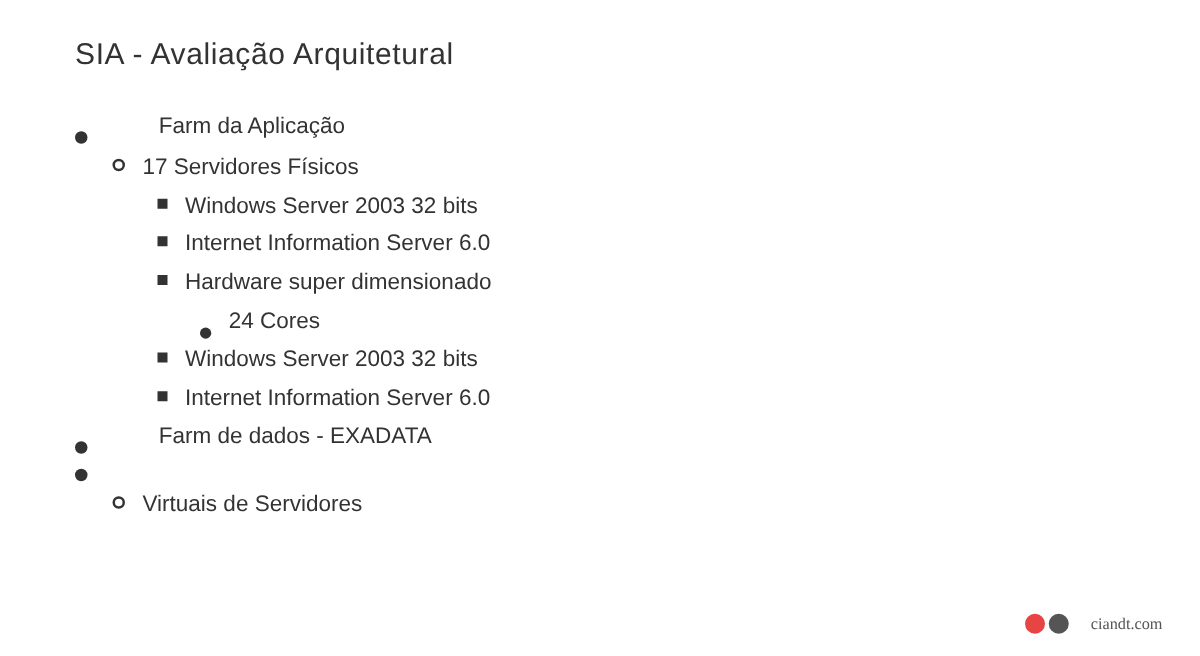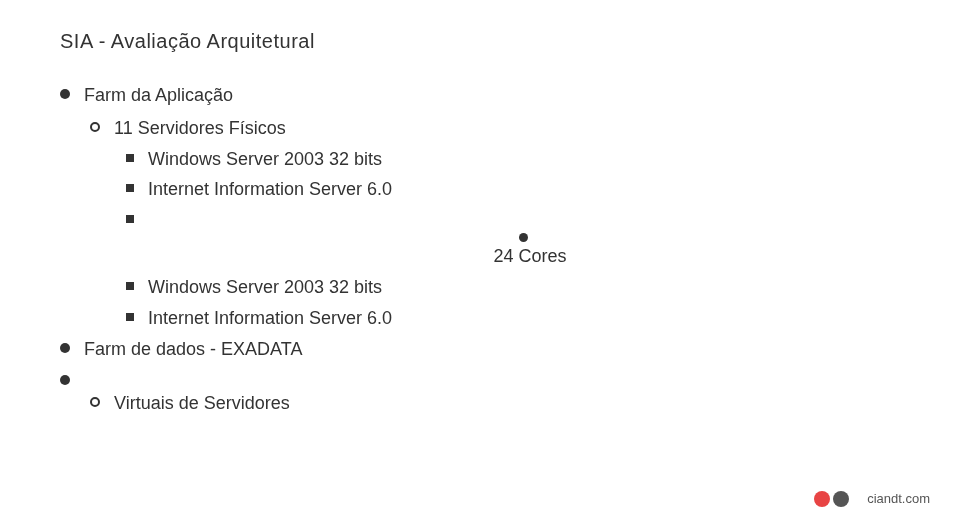--- a/index.html
+++ b/index.html
@@ -18,38 +18,39 @@
     }
 
     .page {
       width: 960px;
       height: 525px;
       padding: 30px 60px 30px 60px;
       position: relative;
     }
 
     .title {
-      font-size: 20px;
+      font-size: 24px;
       font-weight: 400;
       color: #333333;
       margin-bottom: 28px;
       letter-spacing: 0.5px;
     }
 
     .content {
       font-size: 18px;
       color: #333333;
       line-height: 1.6;
     }
 
     
     .l1 {
       display: flex;
-      align-items: flex-start;
+      align-items: flex-end;
       margin-bottom: 4px;
+      gap: 43px;
     }
 
     .l1-bullet {
       width: 10px;
       height: 10px;
       background: #333;
       border-radius: 50%;
       margin-top: 8px;
       margin-right: 14px;
       flex-shrink: 0;
@@ -88,24 +89,23 @@
       height: 8px;
       background: #333;
       margin-top: 9px;
       margin-right: 14px;
       flex-shrink: 0;
     }
 
     
     .l4 {
       display: flex;
-      align-items: center;
+      align-items: flex-end;
       margin-left: 100px;
       margin-bottom: 2px;
-      flex-direction: column;
     }
 
     .l4-bullet {
       width: 9px;
       height: 9px;
       background: #333;
       border-radius: 50%;
       margin-top: 8px;
       margin-right: 14px;
       flex-shrink: 0;
@@ -116,20 +116,21 @@
       color: #333333;
     }
 
     .logo-area {
       position: absolute;
       bottom: 18px;
       right: 30px;
       display: flex;
       align-items: flex-start;
       gap: 18px;
+      font-family: Liberation Serif, serif;
     }
 
     .logo-circles {
       display: flex;
       gap: 3px;
     }
 
     .logo-circle-red {
       width: 16px;
       height: 16px;
@@ -158,35 +159,36 @@
 
   <div class="content">
 
     <div class="l1">
       <div class="l1-bullet"></div>
       <span class="text">Farm da Aplicação</span>
     </div>
 
     <div class="l2">
       <div class="l2-bullet"></div>
-      <span class="text">11 Servidores Físicos</span>
+      <span class="text">17 Servidores Físicos</span>
     </div>
 
     <div class="l3">
       <div class="l3-bullet"></div>
       <span class="text">Windows Server 2003 32 bits</span>
     </div>
 
     <div class="l3">
       <div class="l3-bullet"></div>
       <span class="text">Internet Information Server 6.0</span>
     </div>
 
     <div class="l3">
       <div class="l3-bullet"></div>
+      <span class="text">Hardware super dimensionado</span>
     </div>
 
     <div class="l4">
       <div class="l4-bullet"></div>
       <span class="text">24 Cores</span>
     </div>
 
 
 
     <div class="l3">

